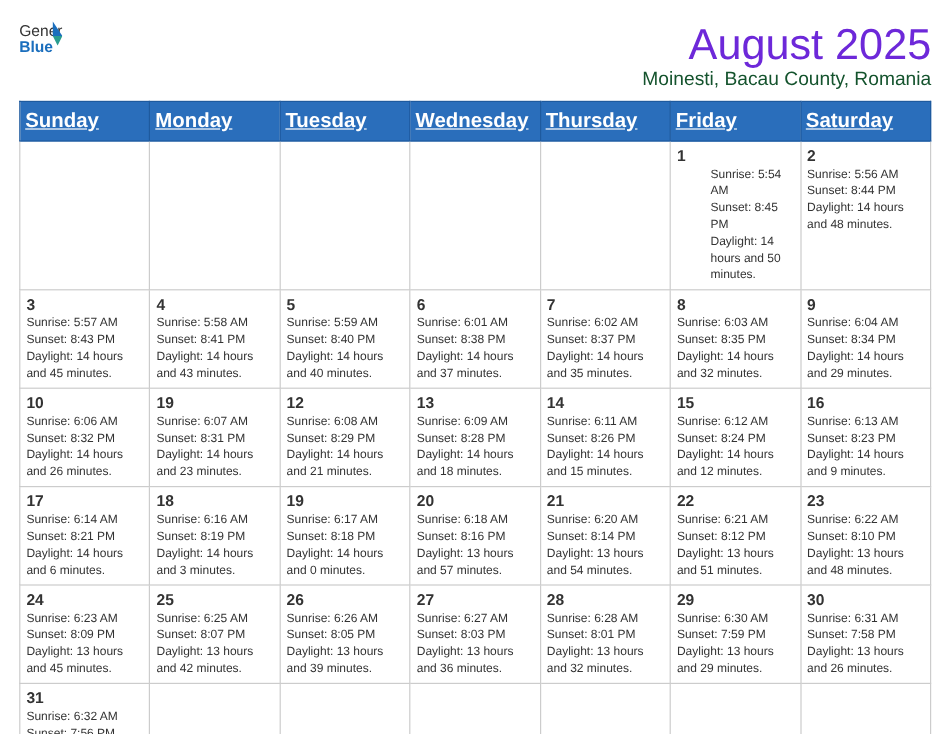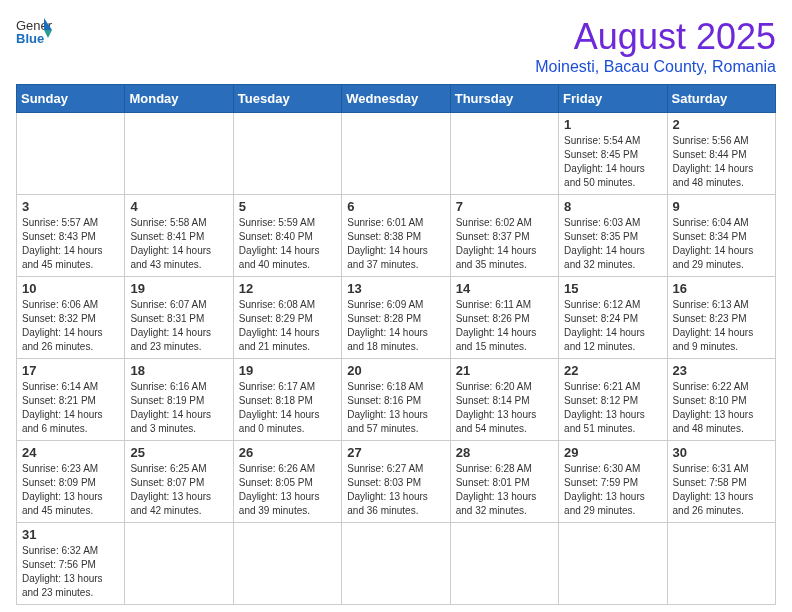--- a/index.html
+++ b/index.html
@@ -28,35 +28,36 @@
     .title-section {
       text-align: right;
     }
     .calendar-title {
       font-size: 36px;
       color: #6d28d9;
       font-weight: normal;
     }
     .calendar-subtitle {
       font-size: 16px;
-      color: #1d4ed8;
+      color: #14532d;
     }
     table {
       width: 100%;
       border-collapse: collapse;
       border: 1px solid #ccc;
     }
     thead tr th {
       background-color: #2a6ebb;
       color: #fff;
-      font-size: 13px;
+      font-size: 17px;
       font-weight: bold;
       padding: 6px 4px;
       text-align: left;
       border: 1px solid #1e5a9e;
+      text-decoration: underline;
     }
     tbody tr td {
       vertical-align: top;
       border: 1px solid #ccc;
       padding: 4px 5px;
       font-size: 10.5px;
       color: #333;
       width: calc(100% / 7);
       min-height: 70px;
       height: 80px;
@@ -111,21 +112,21 @@
   </thead>
   <tbody id="calendar-body">
   <tr>
         <td class="empty-cell"></td>
         <td class="empty-cell"></td>
         <td class="empty-cell"></td>
         <td class="empty-cell"></td>
         <td class="empty-cell"></td>
         <td>
           <span class="day-number">1</span>
-          <div class="day-info" style="white-space: pre-line;">Sunrise: 5:54 AM
+          <div class="day-info" style="white-space: pre-line; margin-left: 28px;">Sunrise: 5:54 AM
 Sunset: 8:45 PM
 Daylight: 14 hours and 50 minutes.</div>
         </td>
         <td>
           <span class="day-number">2</span>
           <div class="day-info" style="white-space: pre-line;">Sunrise: 5:56 AM
 Sunset: 8:44 PM
 Daylight: 14 hours and 48 minutes.</div>
         </td>
       </tr>

